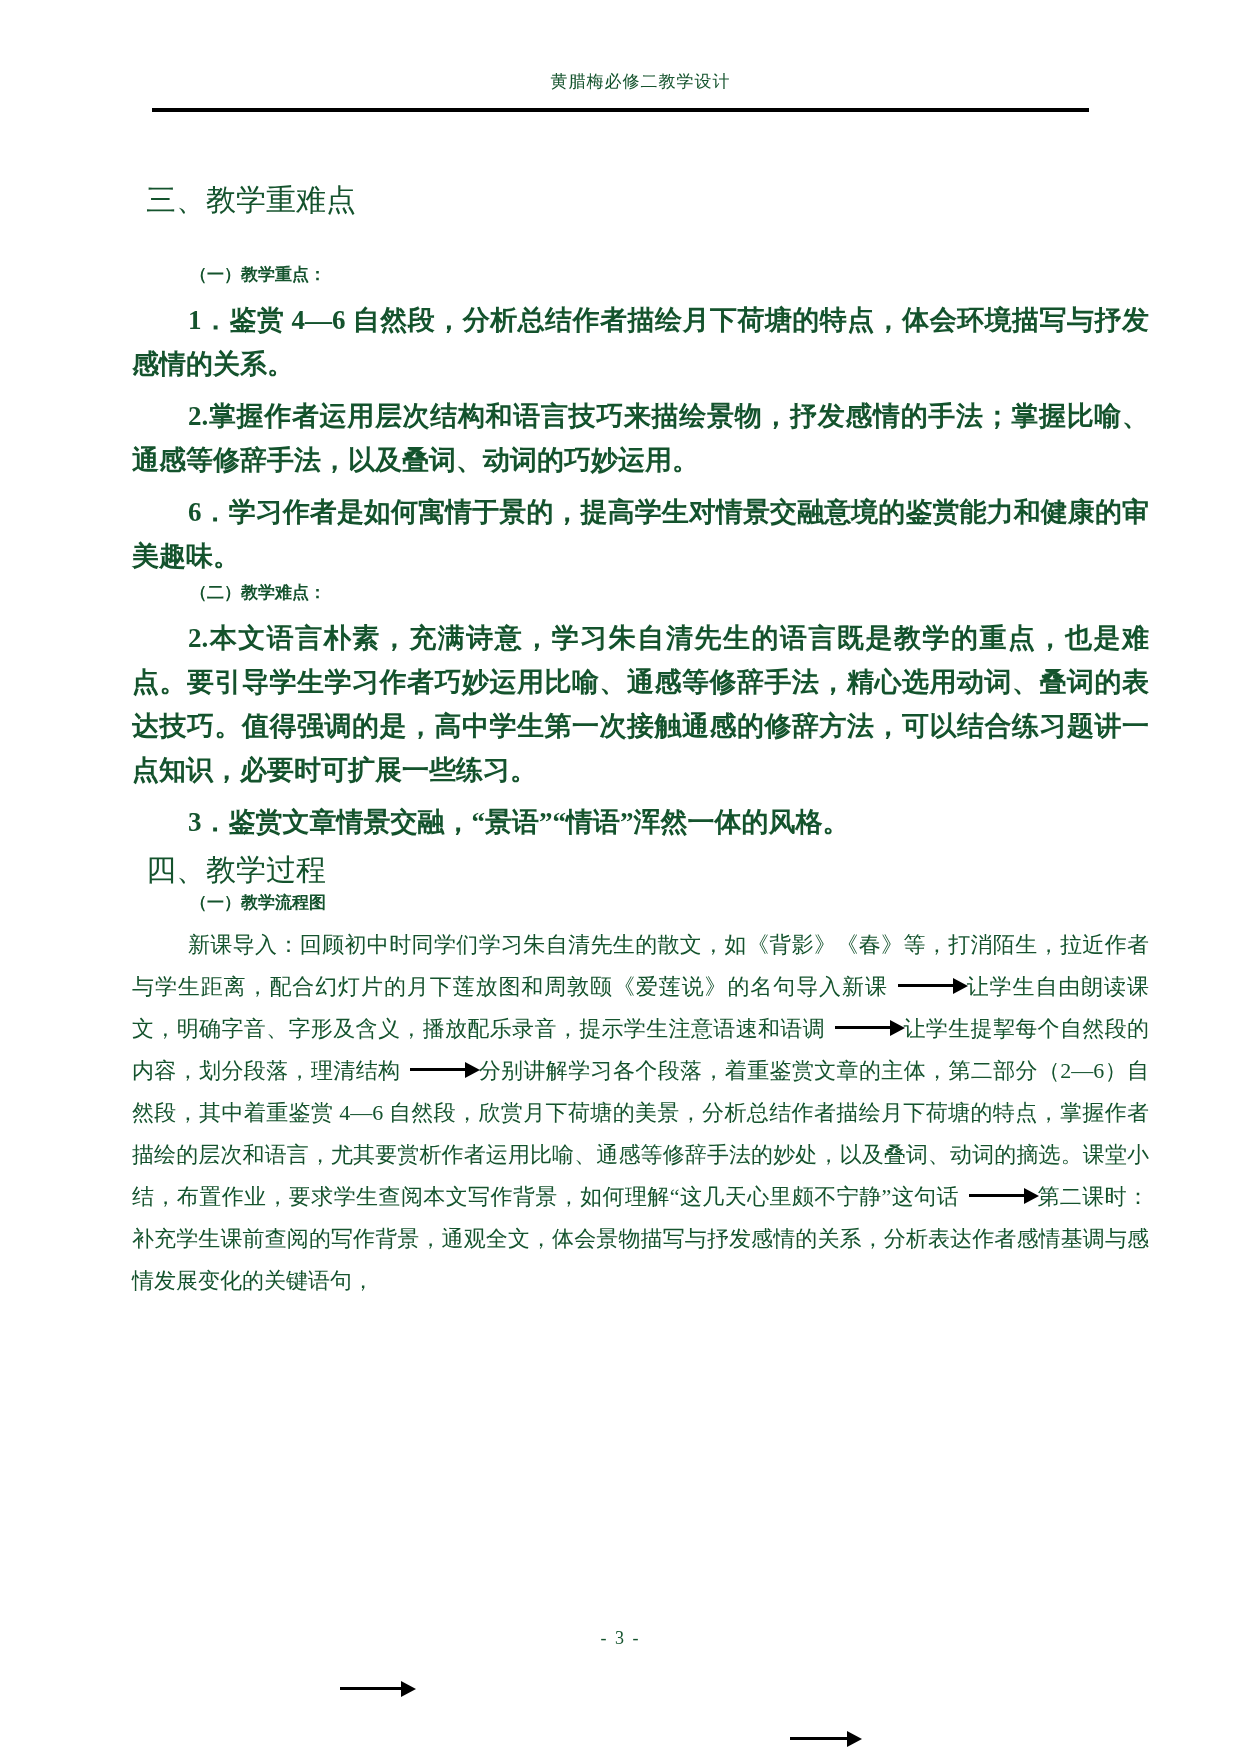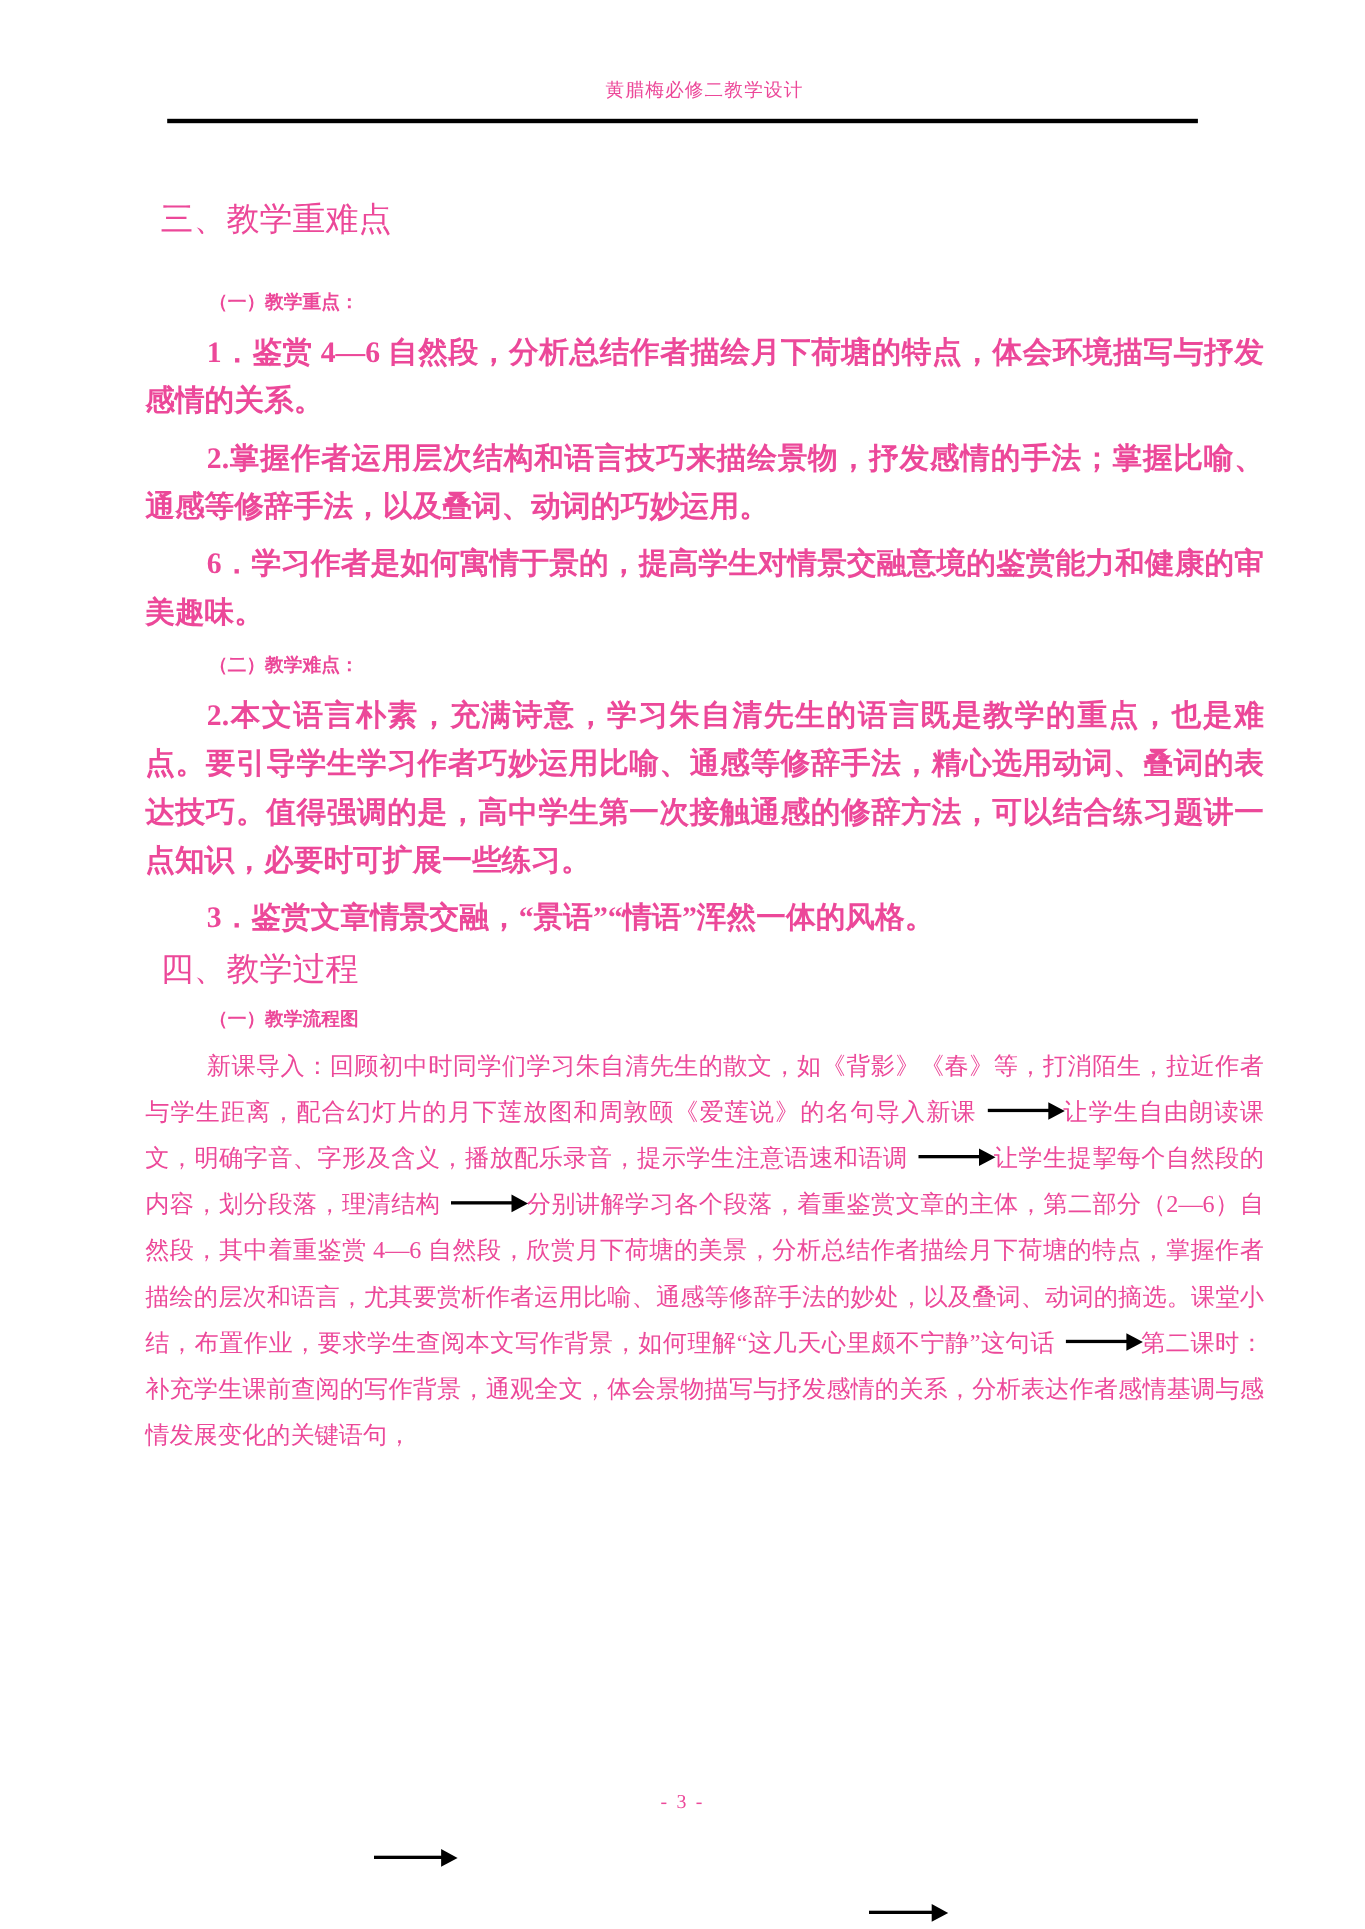--- a/index.html
+++ b/index.html
@@ -1,19 +1,19 @@
 <!DOCTYPE html>
 <html><head>
 <meta charset="utf-8">
 <style>
   html,body{margin:0;padding:0;background:#ffffff;}
   .page{
     position:relative;
     width:1241px;height:1754px;
-    background:#ffffff;color:#ec4899;
+    background:#ffffff;color:#14532d;
     font-family:"Liberation Serif","DejaVu Serif",serif;
     box-sizing:border-box;
     padding:72px 92px 0 132px;
     overflow:hidden;
   }
   .doc-header-title{
     text-align:center;font-size:17px;line-height:20px;letter-spacing:1px;
   }
   .doc-header-rule{
     margin-top:16px;margin-left:20px;
@@ -28,22 +28,22 @@
     margin:0;font-size:30px;line-height:36px;font-weight:normal;
     margin-left:14px;
   }
   h1.sec3{margin-top:70px;}
   h1.sec4{margin-top:8px;}
   h2.sub{
     margin:0;font-size:17px;line-height:30px;font-weight:bold;
     margin-left:58px;
   }
   h2.sub1{margin-top:42px;}
-  h2.sub2{margin-top:12px;}
-  h2.subflow{margin-top:12px;}
+  h2.sub2{}
+  h2.subflow{}
   p.body{
     margin:0;margin-top:8px;
     font-size:27px;line-height:44px;
     text-align:justify;text-indent:56px;font-weight:bold;
   }
   p.flow{
     margin:0;margin-top:6px;
     font-size:22px;line-height:42px;
     text-align:justify;text-indent:56px;
   }

